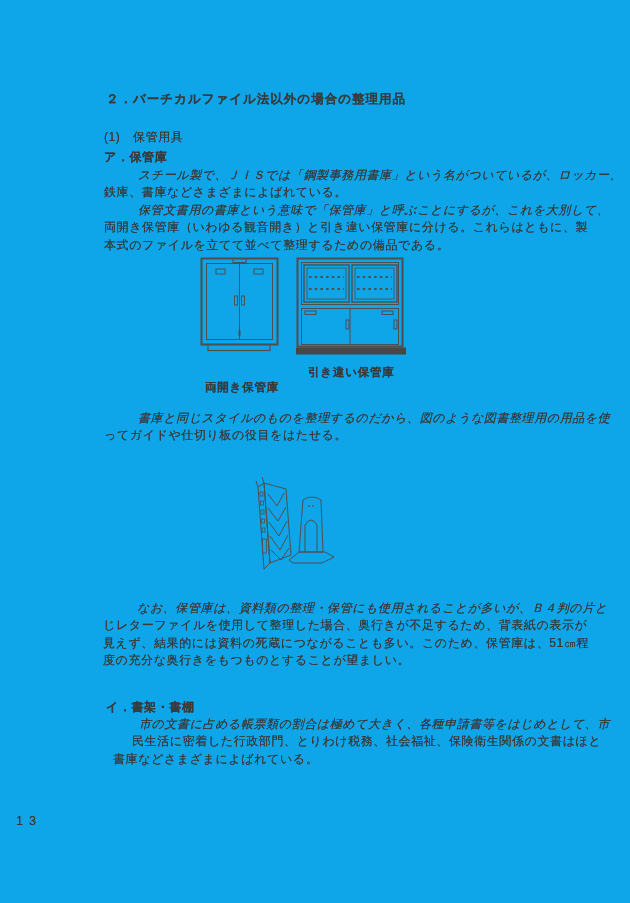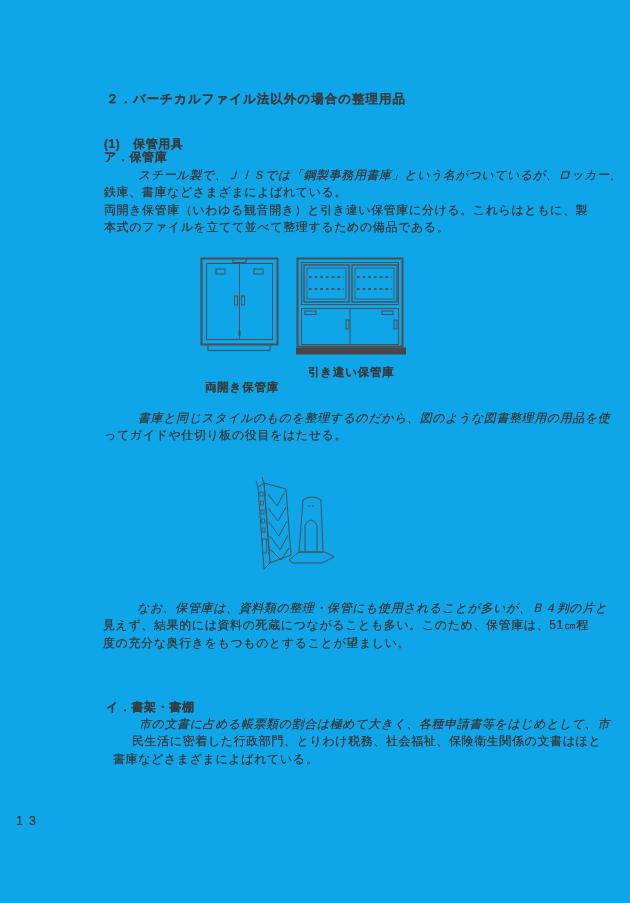--- a/index.html
+++ b/index.html
@@ -12,21 +12,21 @@
   .page {
     position:relative; width:630px; height:903px; overflow:hidden;
     background:#0ea5e9;
   }
   .t {
     position:absolute; white-space:nowrap;
     font-size:12px; line-height:17.5px; letter-spacing:0.6px;
     text-shadow:0 0 0.5px rgba(55,55,55,.85);
   }
   .doc-title { left:106px; top:91px; font-size:12.5px; font-weight:600; letter-spacing:1px; }
-  .h2 { left:104px; top:129px; font-weight:700;margin-top:7px; }
+  .h2 { left:104px; top:129px; font-weight:400; }
   .h3 { left:104px; top:149px; font-weight:600; }
   .para { position:absolute; }
   .para .line {
     white-space:nowrap; font-size:12px; line-height:17.4px; letter-spacing:0.6px;
     text-shadow:0 0 0.5px rgba(55,55,55,.85);
   }
   .ind  { padding-left:34px;font-style:italic; }
   .ind2 { padding-left:27px; }
   .ind3 { padding-left:8px;  }
   .fig { position:absolute; }
@@ -49,20 +49,21 @@
 
   <div class="t doc-title">２．バーチカルファイル法以外の場合の整理用品</div>
 
   <div class="t h2">(1)　保管用具</div>
 
   <div class="t h3">ア．保管庫</div>
 
   <div class="para" style="left:104px; top:167px;">
     <div class="line ind">スチール製で、ＪＩＳでは「鋼製事務用書庫」という名がついているが、ロッカー、</div>
     <div class="line">鉄庫、書庫などさまざまによばれている。</div>
+    <div class="line ind">保管文書用の書庫という意味で「保管庫」と呼ぶことにするが、これを大別して、</div>
     <div class="line">両開き保管庫（いわゆる観音開き）と引き違い保管庫に分ける。これらはともに、製</div>
     <div class="line">本式のファイルを立てて並べて整理するための備品である。</div>
   </div>
 
   <div class="fig" style="left:200px; top:257px;">
     <svg width="81" height="97" viewBox="0 0 81 97">
       <g class="stroke">
         <rect x="1.5" y="1.5" width="76" height="86" stroke-width="2"></rect>
         <rect x="6.5" y="6.5" width="66" height="76" stroke-width="1"></rect>
         <line x1="39.5" y1="6.5" x2="39.5" y2="82.5" stroke-width="1"></line>
@@ -137,20 +138,21 @@
         <path d="M64,76 L64,49 Q70,39 76,49 L76,76"></path>
         <line x1="67" y1="30" x2="74" y2="30" stroke-dasharray="2 2"></line>
 
         <polygon points="48,84 58,76 84,76 93,81 81,87 52,87"></polygon>
       </g>
     </svg>
   </div>
 
   <div class="para" style="left:103px; top:600px;">
     <div class="line ind">なお、保管庫は、資料類の整理・保管にも使用されることが多いが、Ｂ４判の片と</div>
+    <div class="line">じレターファイルを使用して整理した場合、奥行きが不足するため、背表紙の表示が</div>
     <div class="line">見えず、結果的には資料の死蔵につながることも多い。このため、保管庫は、51㎝程</div>
     <div class="line">度の充分な奥行きをもつものとすることが望ましい。</div>
   </div>
 
   <div class="t h3" style="left:106px; top:699px;">イ．書架・書棚</div>
 
   <div class="para" style="left:105px; top:716px;">
     <div class="line ind">市の文書に占める帳票類の割合は極めて大きく、各種申請書等をはじめとして、市</div>
     <div class="line ind2">民生活に密着した行政部門、とりわけ税務、社会福祉、保険衛生関係の文書はほと</div>
     <div class="line ind3">書庫などさまざまによばれている。</div>

